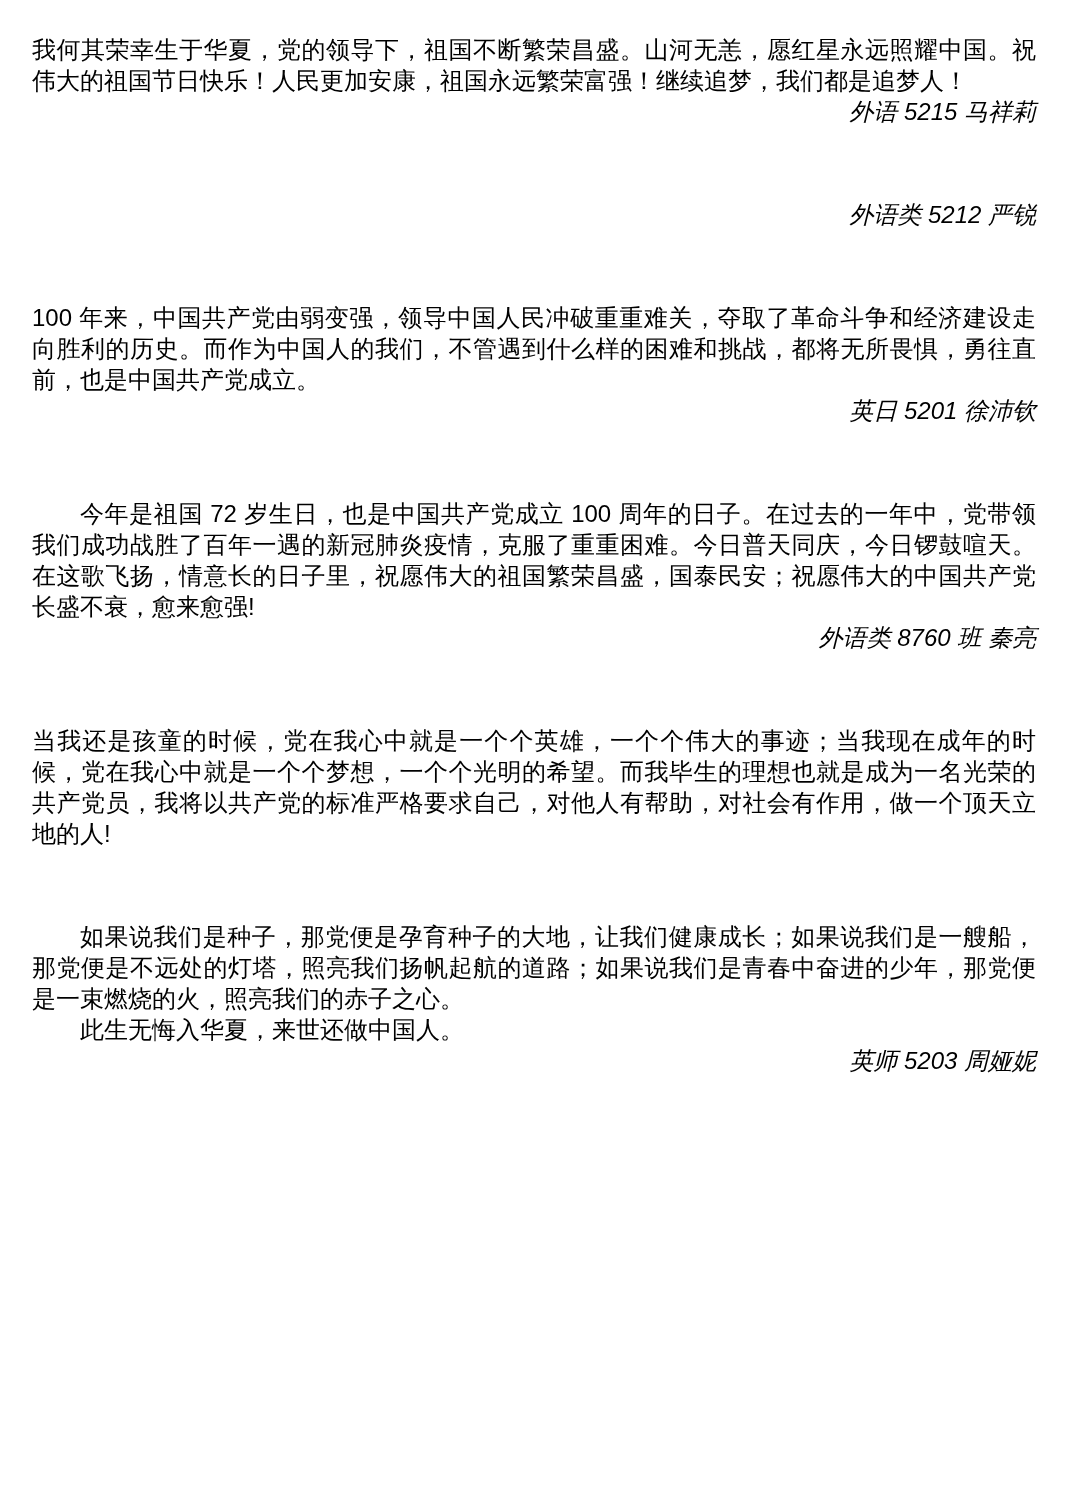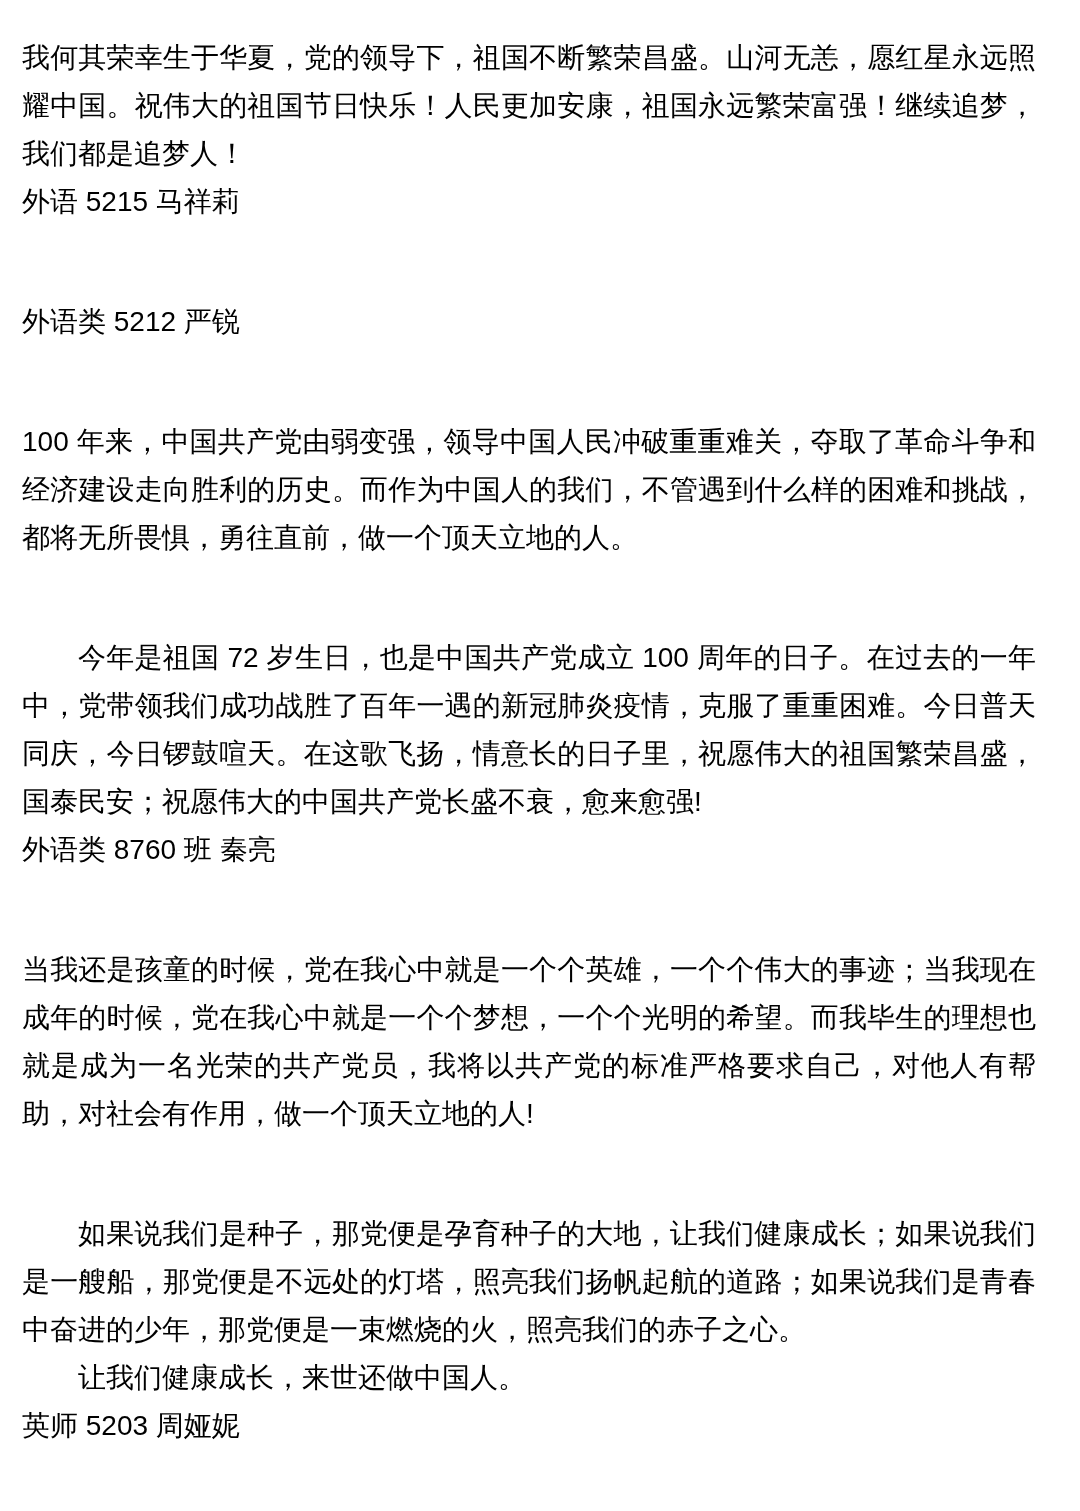--- a/index.html
+++ b/index.html
@@ -5,57 +5,59 @@
   * { margin: 0; padding: 0; box-sizing: border-box; }
   html, body { background: #ffffff; }
   body {
     width: 1080px;
     height: 1511px;
     overflow: hidden;
     font-family: "Liberation Sans", sans-serif;
     color: #000000;
   }
   .doc {
-    padding: 34px 44px 0 22px;
-    font-size: 28px;
-    line-height: 48px;
+    padding: 34px 44px 0 32px;
+    font-size: 24px;
+    line-height: 31px;
   }
   .entry { margin-bottom: 72px; }
   .entry:last-child { margin-bottom: 16px; }
   .para {
     text-align: justify;
     text-justify: inter-ideograph;
     word-break: break-all;
   }
   .para.indent { text-indent: 2em; }
   .attribution {
-    text-align: left;
+    text-align: right;
+    font-style: italic;
   }
   .attribution.gap { margin-top: 52px; }
 </style>
 </head>
 <body>
 
 <main class="doc">
 
 <section class="entry">
       <p class="para">我何其荣幸生于华夏，党的领导下，祖国不断繁荣昌盛。山河无恙，愿红星永远照耀中国。祝伟大的祖国节日快乐！人民更加安康，祖国永远繁荣富强！继续追梦，我们都是追梦人！</p>
       <p class="attribution">外语 5215 马祥莉</p>
     </section>
     <section class="entry">
       <p class="attribution gap">外语类 5212 严锐</p>
     </section>
     <section class="entry">
-      <p class="para">100 年来，中国共产党由弱变强，领导中国人民冲破重重难关，夺取了革命斗争和经济建设走向胜利的历史。而作为中国人的我们，不管遇到什么样的困难和挑战，都将无所畏惧，勇往直前，做一个顶天立地的人。</p>
+      <p class="para">100 年来，中国共产党由弱变强，领导中国人民冲破重重难关，夺取了革命斗争和经济建设走向胜利的历史。而作为中国人的我们，不管遇到什么样的困难和挑战，都将无所畏惧，勇往直前，也是中国共产党成立。</p>
+      <p class="attribution">英日 5201 徐沛钦</p>
     </section>
     <section class="entry">
       <p class="para indent">今年是祖国 72 岁生日，也是中国共产党成立 100 周年的日子。在过去的一年中，党带领我们成功战胜了百年一遇的新冠肺炎疫情，克服了重重困难。今日普天同庆，今日锣鼓喧天。在这歌飞扬，情意长的日子里，祝愿伟大的祖国繁荣昌盛，国泰民安；祝愿伟大的中国共产党长盛不衰，愈来愈强!</p>
       <p class="attribution">外语类 8760 班 秦亮</p>
     </section>
     <section class="entry">
       <p class="para">当我还是孩童的时候，党在我心中就是一个个英雄，一个个伟大的事迹；当我现在成年的时候，党在我心中就是一个个梦想，一个个光明的希望。而我毕生的理想也就是成为一名光荣的共产党员，我将以共产党的标准严格要求自己，对他人有帮助，对社会有作用，做一个顶天立地的人!</p>
     </section>
     <section class="entry">
       <p class="para indent">如果说我们是种子，那党便是孕育种子的大地，让我们健康成长；如果说我们是一艘船，那党便是不远处的灯塔，照亮我们扬帆起航的道路；如果说我们是青春中奋进的少年，那党便是一束燃烧的火，照亮我们的赤子之心。</p>
-      <p class="para indent">让我们健康成长，来世还做中国人。</p>
+      <p class="para indent">此生无悔入华夏，来世还做中国人。</p>
       <p class="attribution">英师 5203 周娅妮</p>
     </section>
   </main>
 
 </body></html>

